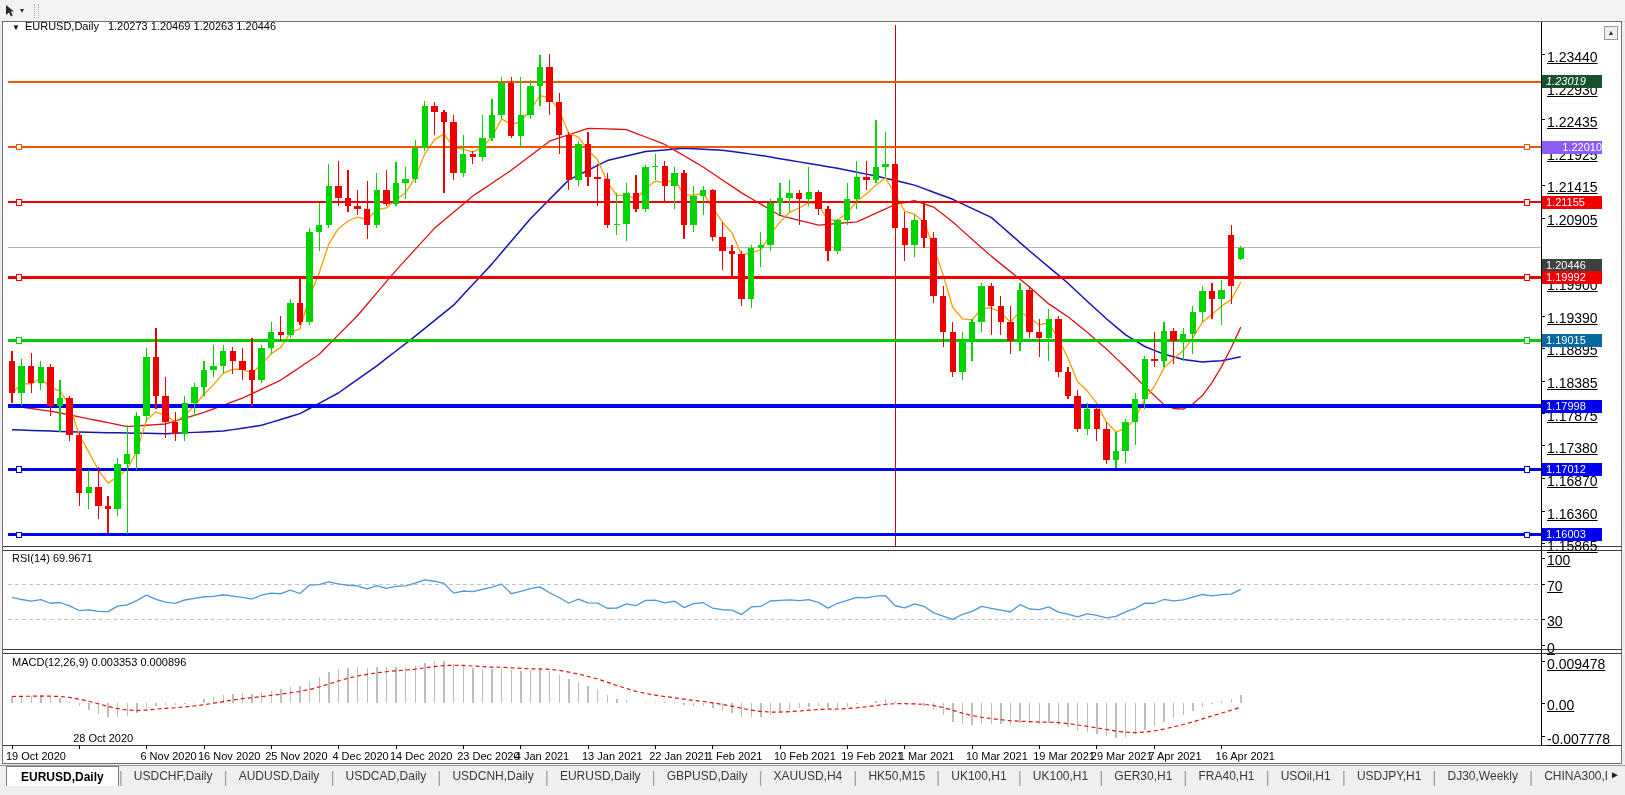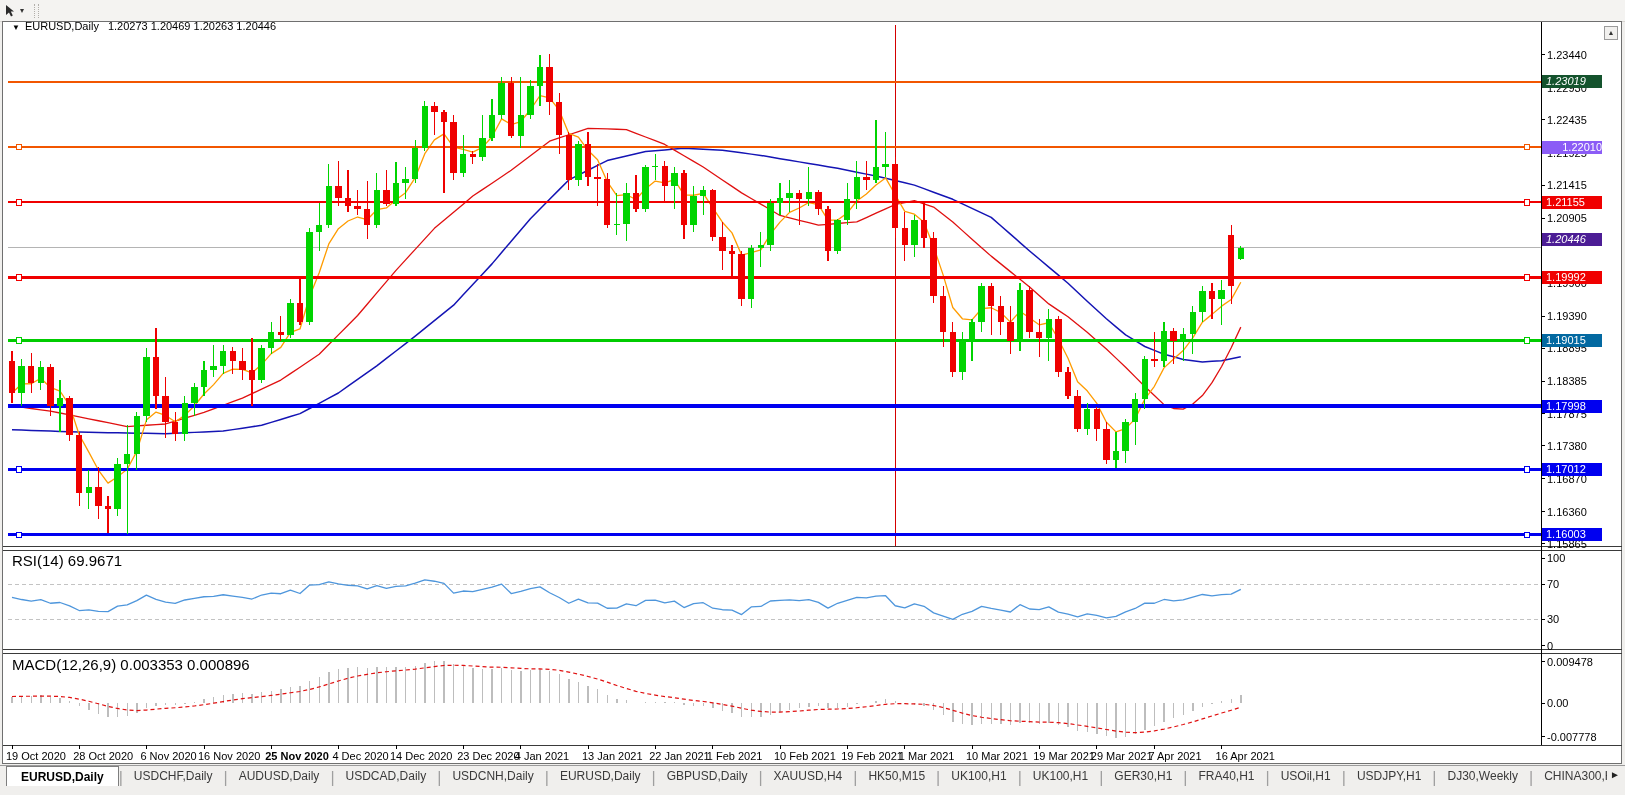--- a/index.html
+++ b/index.html
@@ -12,22 +12,22 @@
           border-radius:2px;cursor:default;}
   .tf-btn.active{background:#e7e7e7;border-color:#adadad;box-shadow:inset 0 1px 2px rgba(0,0,0,.18);}
   .toolbar-sep{width:1px;height:15px;background:#cfcdc8;margin:0 6px;}
   .cursor-caret{font-size:8px;color:#333;margin-left:2px;}
   .chart-window{position:absolute;left:2px;top:21px;width:1620px;height:743px;background:#fff;
                 border:1px solid #6f6f6f;box-sizing:border-box;}
   #chart-svg{position:absolute;left:0;top:0;width:1625px;height:795px;}
   .chart-header{position:absolute;left:12px;top:20px;font-size:11px;color:#000;white-space:nowrap;}
   .chart-header .tri{font-size:8px;margin-right:5px;}
   .chart-header .ohlc{margin-left:9px;}
-  .panel-label{position:absolute;font-size:15px;color:#000;white-space:nowrap;}
-  .axis-label{position:absolute;font-size:11px;color:#000;white-space:nowrap;}
+  .panel-label{position:absolute;font-size:11px;color:#000;white-space:nowrap;}
+  .axis-label{position:absolute;font-size:14px;color:#000;white-space:nowrap;text-decoration:underline;}
   .date-label{position:absolute;font-size:11px;color:#000;white-space:nowrap;}
   .tag{position:absolute;left:1542px;width:56px;height:13px;line-height:13px;font-size:11px;
        color:#fff;padding-left:4px;}
   .mini-btn{position:absolute;left:1604px;top:26px;width:14px;height:14px;background:#f1f0ee;
             border:1px solid #9a9a9a;box-sizing:border-box;font-size:7px;text-align:center;line-height:12px;color:#333;}
   .tabbar{position:absolute;left:0;top:765px;width:1625px;height:20px;background:#f0efed;
           border-top:1px solid #9b9b9b;display:flex;align-items:stretch;overflow:hidden;white-space:nowrap;}
   .tab{font-size:12px;color:#3a3a3a;padding:3px 11px 0 11px;flex-shrink:0;}
   .tab.active{background:#fff;border:1px solid #7e7e7e;border-bottom:none;font-weight:bold;color:#000;
               margin-left:6px;padding:3px 14px 0 14px;}
@@ -549,38 +549,38 @@
       <div class="axis-label" style="left: 1547px; top: 342.123px;">1.18895</div>
       <div class="axis-label" style="left: 1547px; top: 375.049px;">1.18385</div>
       <div class="axis-label" style="left: 1547px; top: 407.975px;">1.17875</div>
       <div class="axis-label" style="left: 1547px; top: 439.932px;">1.17380</div>
       <div class="axis-label" style="left: 1547px; top: 472.857px;">1.16870</div>
       <div class="axis-label" style="left: 1547px; top: 505.783px;">1.16360</div>
       <div class="axis-label" style="left: 1547px; top: 537.74px;">1.15865</div>
       <div class="tag" style="left: 1542px; top: 75px; background: #14532d; font-style: italic;">1.23019</div>
       <div class="tag" style="left: 1542px; top: 141px; background: #8b5cf6; text-align: right;">1.22010</div>
       <div class="tag" style="left: 1542px; top: 196px; background: rgb(240, 0, 0);">1.21155</div>
-      <div class="tag" style="left: 1542px; top: 233px; background: #4c1d95; font-style: italic;">1.20446</div>
+      <div class="tag" style="left: 1542px; top: 259px; background: #404040;">1.20446</div>
       <div class="tag" style="left: 1542px; top: 271px; background: rgb(240, 0, 0);">1.19992</div>
       <div class="tag" style="left: 1542px; top: 334px; background: #0369a1;">1.19015</div>
       <div class="tag" style="left: 1542px; top: 400px; background: rgb(0, 0, 240);">1.17998</div>
       <div class="tag" style="left: 1542px; top: 463px; background: rgb(0, 0, 240);">1.17012</div>
       <div class="tag" style="left: 1542px; top: 528px; background: rgb(0, 0, 240);">1.16003</div>
       <div class="axis-label" style="left: 1547px; top: 552px;">100</div>
       <div class="axis-label" style="left: 1547px; top: 578.25px;">70</div>
       <div class="axis-label" style="left: 1547px; top: 613.25px;">30</div>
       <div class="axis-label" style="left: 1547px; top: 639.5px;">0</div>
       <div class="axis-label" style="left: 1547px; top: 655.998px;">0.009478</div>
       <div class="axis-label" style="left: 1547px; top: 697px;">0.00</div>
       <div class="axis-label" style="left: 1547px; top: 730.648px;">-0.007778</div>
       <div class="date-label" style="left: 6px; top: 750px;">19 Oct 2020</div>
-      <div class="date-label" style="left: 73.2px; top: 750px;">28 Oct 2020</div>
+      <div class="date-label" style="left: 73.2px; top: 732px;">28 Oct 2020</div>
       <div class="date-label" style="left: 140.4px; top: 750px;">6 Nov 2020</div>
       <div class="date-label" style="left: 198px; top: 750px;">16 Nov 2020</div>
-      <div class="date-label" style="left: 265.2px; top: 750px; font-weight: bold;">25 Nov 2020</div>
+      <div class="date-label" style="left: 265.2px; top: 750px;">25 Nov 2020</div>
       <div class="date-label" style="left: 332.4px; top: 750px;">4 Dec 2020</div>
       <div class="date-label" style="left: 390px; top: 750px;">14 Dec 2020</div>
       <div class="date-label" style="left: 457.2px; top: 750px;">23 Dec 2020</div>
       <div class="date-label" style="left: 514.8px; top: 750px;">4 Jan 2021</div>
       <div class="date-label" style="left: 582px; top: 750px;">13 Jan 2021</div>
       <div class="date-label" style="left: 649.2px; top: 750px;">22 Jan 2021</div>
       <div class="date-label" style="left: 706.8px; top: 750px;">1 Feb 2021</div>
       <div class="date-label" style="left: 774px; top: 750px;">10 Feb 2021</div>
       <div class="date-label" style="left: 841.2px; top: 750px;">19 Feb 2021</div>
       <div class="date-label" style="left: 898.8px; top: 750px;">1 Mar 2021</div>

